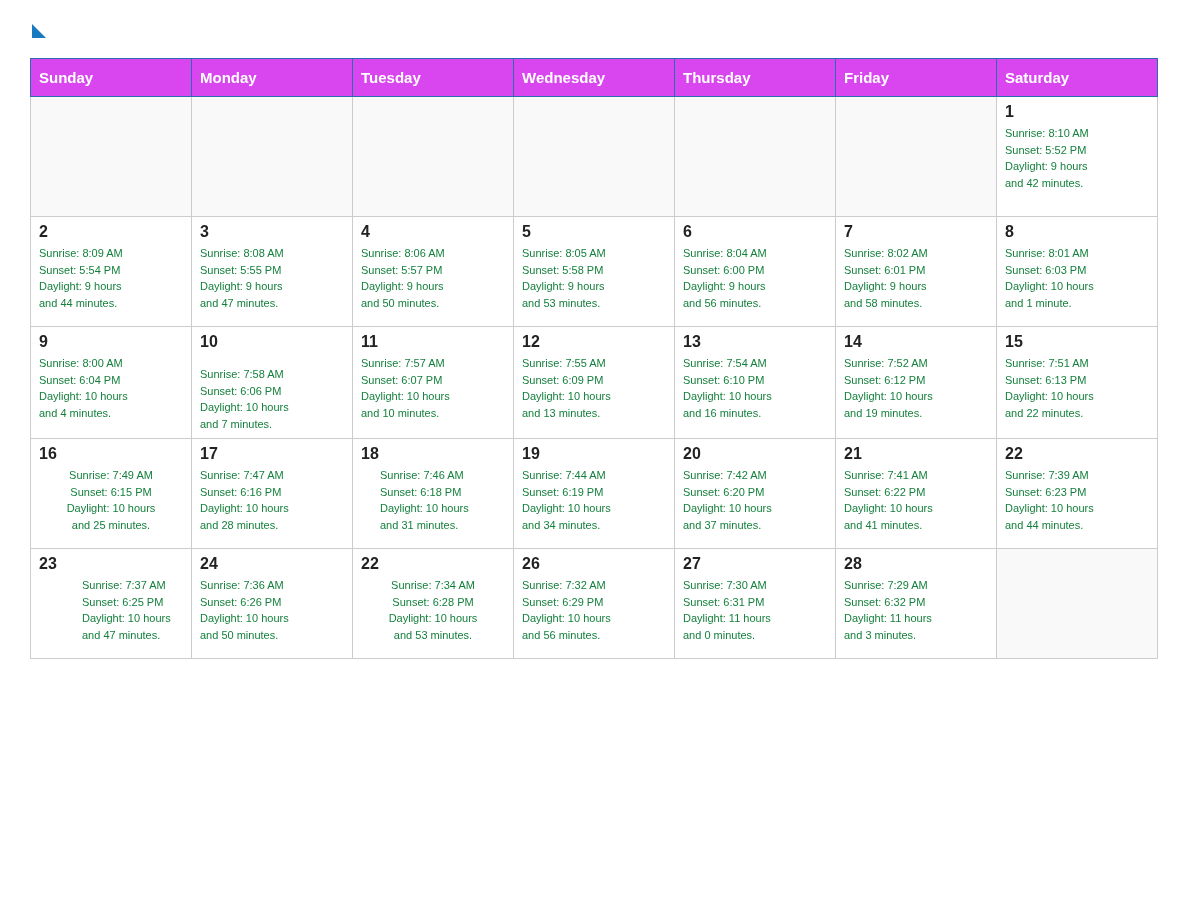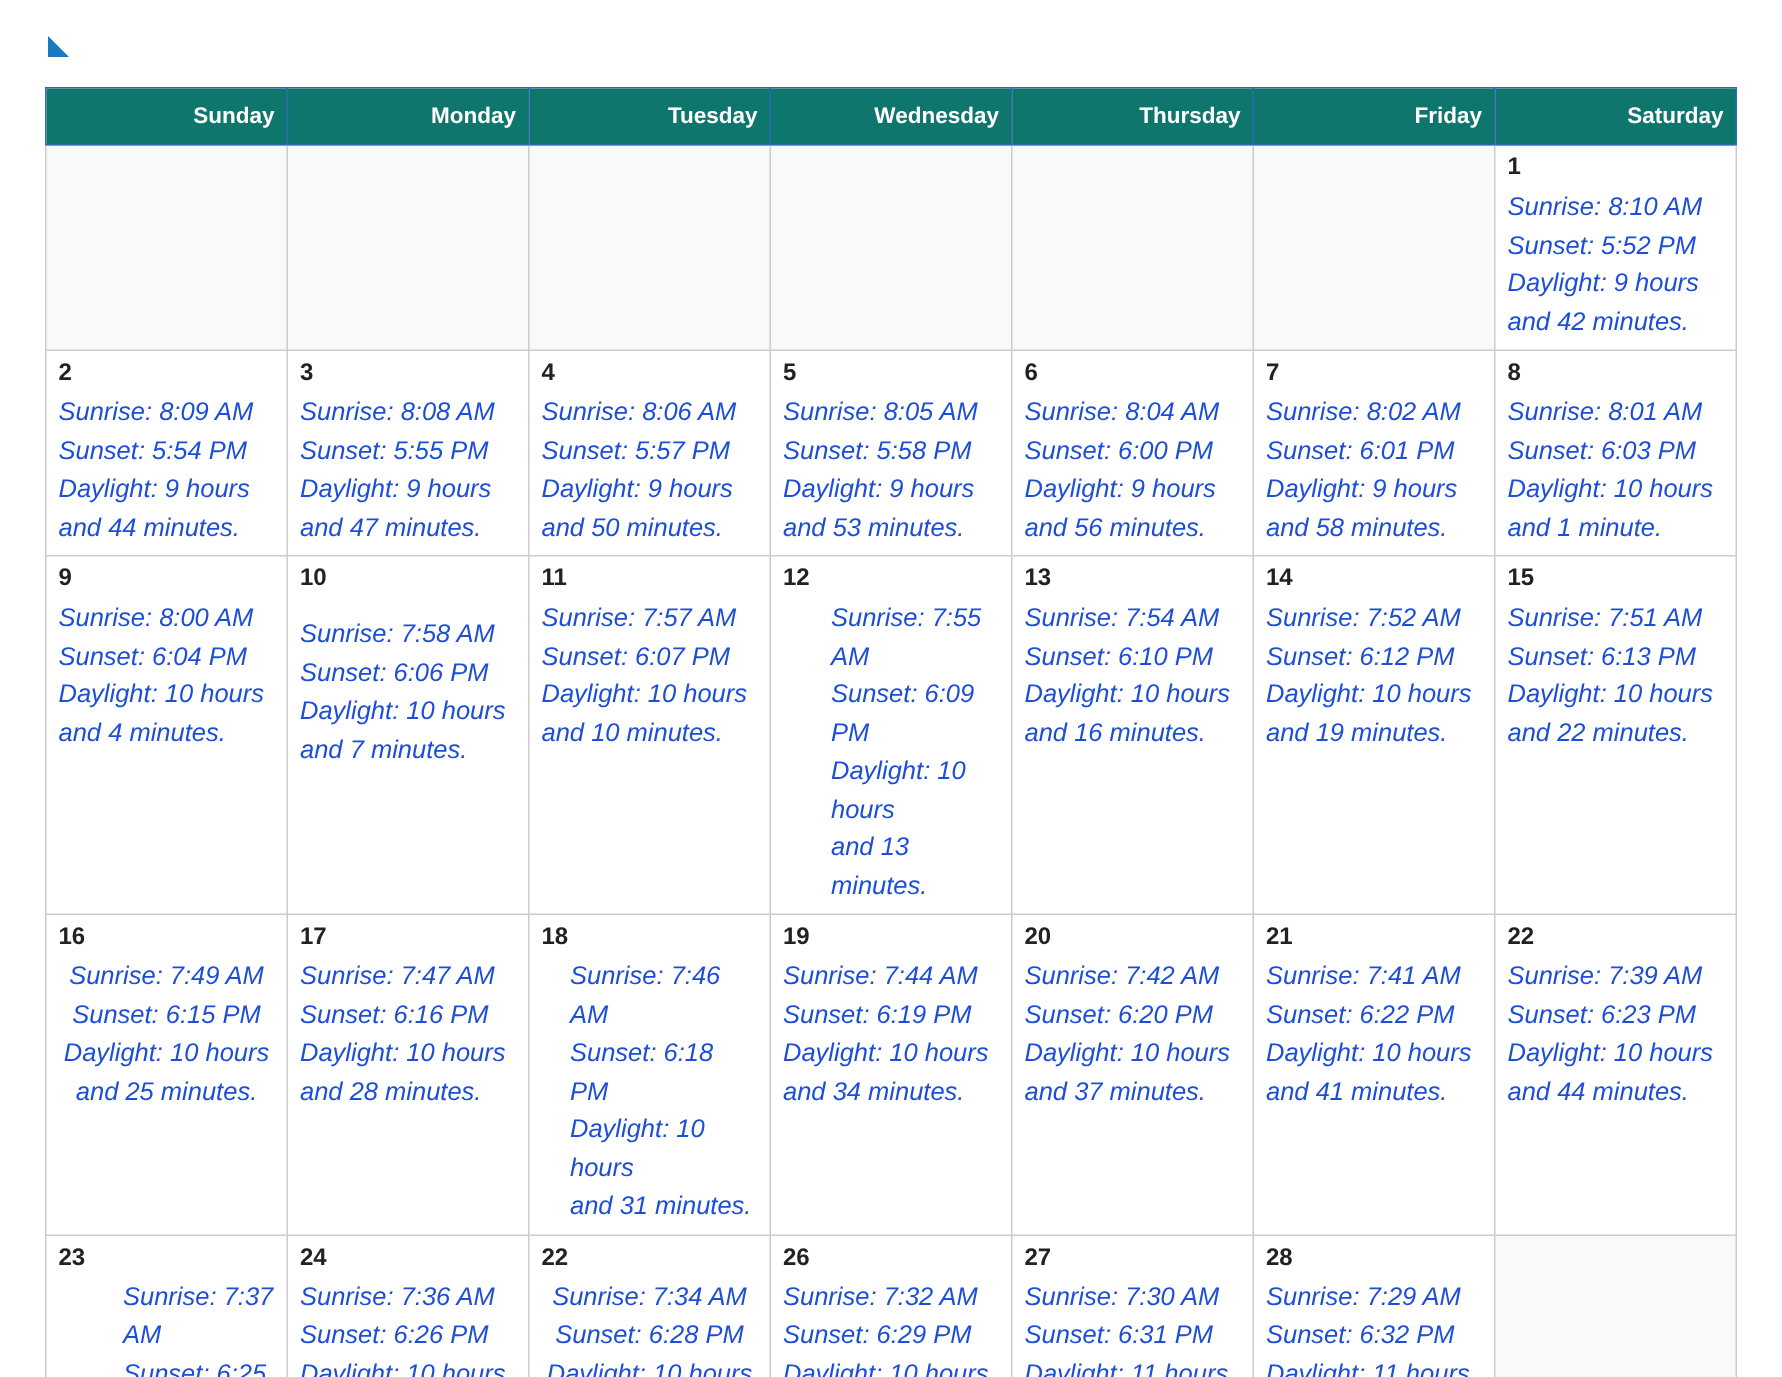--- a/index.html
+++ b/index.html
@@ -48,49 +48,48 @@
       font-size: 20px;
       color: #444;
       margin-top: 4px;
     }
     table {
       width: 100%;
       border-collapse: collapse;
       table-layout: fixed;
     }
     thead th {
-      background: #0f766e;
+      background: #d946ef;
       color: #fff;
       font-size: 15px;
       font-weight: bold;
       padding: 10px 8px;
-      text-align: right;
+      text-align: left;
       border: 1px solid #2b6cb0;
     }
     tbody td {
       vertical-align: top;
       border: 1px solid #ccc;
       padding: 6px 8px;
       height: 110px;
       font-size: 12.5px;
       color: #333;
       background: #fff;
     }
     .day-number {
       font-size: 16px;
       font-weight: bold;
       color: #222;
       margin-bottom: 4px;
       display: block;
     }
     .day-info {
-      font-size: 17px;
+      font-size: 11px;
       line-height: 1.5;
-      color: #1d4ed8;
-      font-style: italic;
+      color: #15803d;
     }
     tbody tr:first-child td {
       height: 120px;
     }
     .empty-cell {
       background: #f9f9f9;
     }
     
     .logo-line1 {
       display: flex;
@@ -216,21 +215,21 @@
         </td>
         <td>
           <span class="day-number">11</span>
           <div class="day-info" style="white-space: pre-line;">Sunrise: 7:57 AM
 Sunset: 6:07 PM
 Daylight: 10 hours
 and 10 minutes.</div>
         </td>
         <td>
           <span class="day-number">12</span>
-          <div class="day-info" style="white-space: pre-line; margin-left: 32px;">Sunrise: 7:55 AM
+          <div class="day-info" style="white-space: pre-line;">Sunrise: 7:55 AM
 Sunset: 6:09 PM
 Daylight: 10 hours
 and 13 minutes.</div>
         </td>
         <td>
           <span class="day-number">13</span>
           <div class="day-info" style="white-space: pre-line;">Sunrise: 7:54 AM
 Sunset: 6:10 PM
 Daylight: 10 hours
 and 16 minutes.</div>

